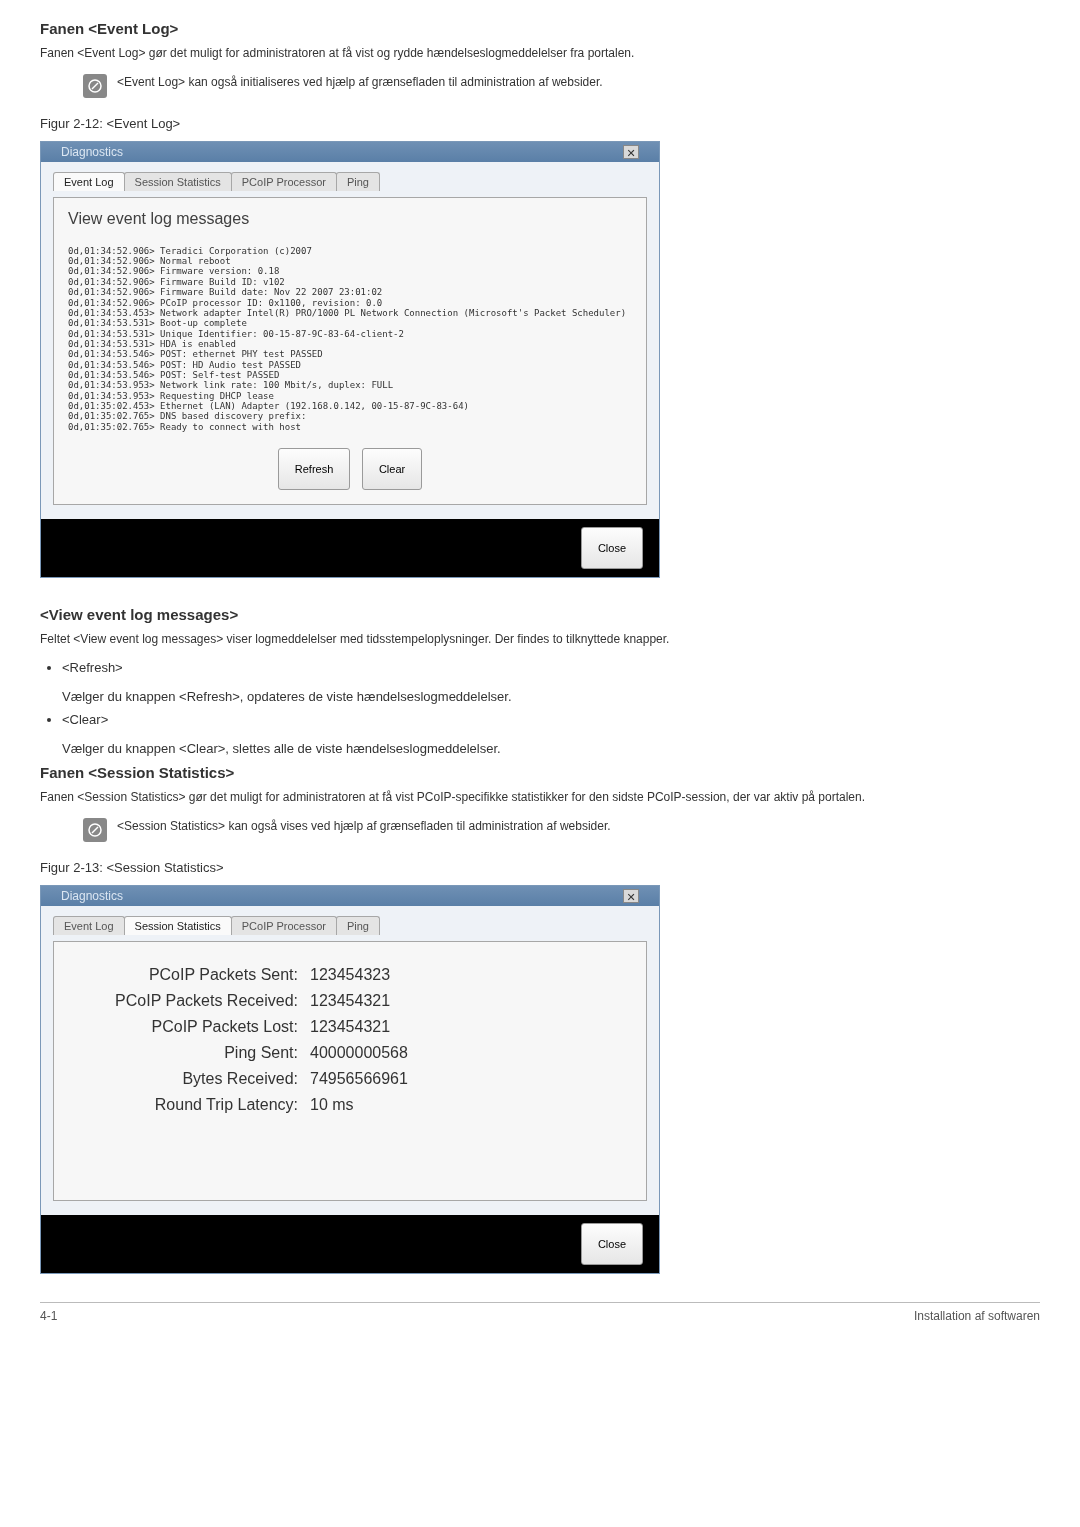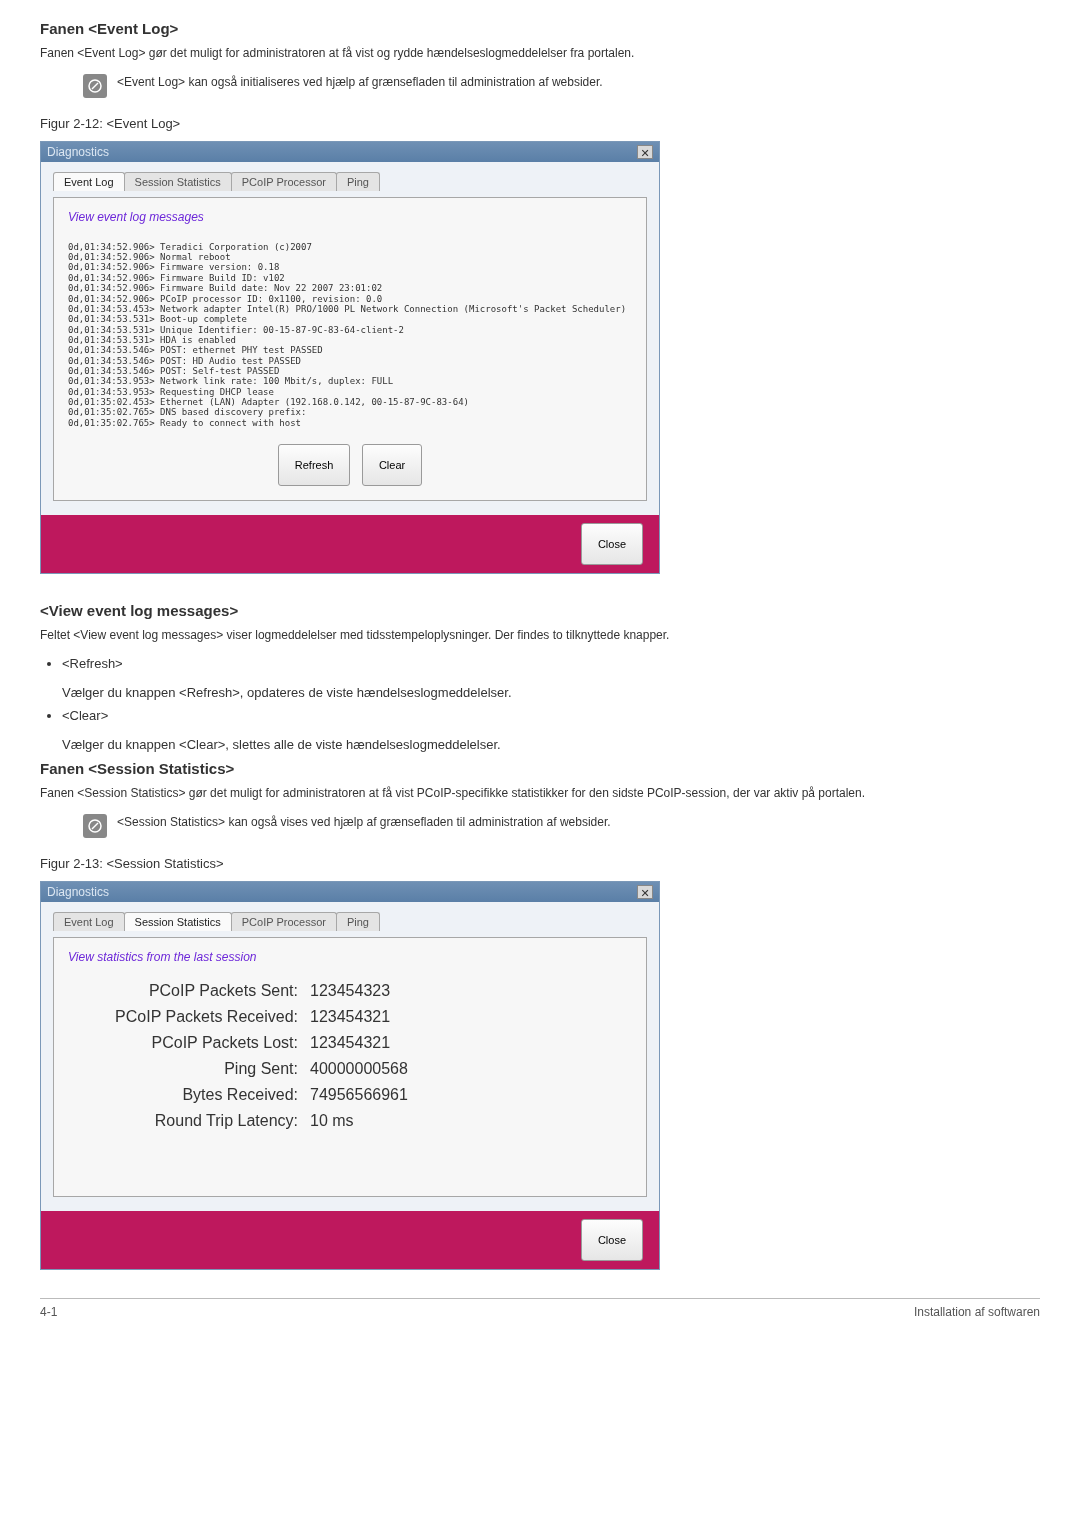--- a/index.html
+++ b/index.html
@@ -52,21 +52,21 @@
   .dialog {
     width: 620px;
     border: 1px solid #7a98b8;
     background: #e9eff5;
     margin-bottom: 28px;
   }
   .dialog .titlebar {
     background: linear-gradient(#6f90b4, #5a7fa7);
     color: #dbe6f2;
     font-size: 12px;
-    padding: 3px 6px;
+    padding: 3px 20px;
     display: flex;
     justify-content: space-between;
     align-items: center;
   }
   .dialog .close-x {
     background: #d9d9d9;
     color: #333;
     width: 16px;
     height: 14px;
     font-size: 11px;
@@ -101,24 +101,23 @@
     position: relative;
     z-index: 2;
   }
   .tab-panel {
     border: 1px solid #a7a7a7;
     background: #f7f7f7;
     padding: 12px 14px 14px 14px;
     min-height: 220px;
   }
   .panel-heading {
-    font-size: 12px;
-    color: #6d28d9;
+    font-size: 16px;
+    color: #404040;
     margin-bottom: 18px;
-    font-style: italic;
   }
   .log-area {
     font-family: "Lucida Console", Monaco, monospace;
     font-size: 9px;
     line-height: 1.15;
     color: #333;
     background: #f7f7f7;
     white-space: pre;
     overflow: hidden;
     margin-bottom: 16px;
@@ -131,21 +130,21 @@
     padding: 14px 16px;
     margin: 0 4px;
     border: 1px solid #9a9a9a;
     background: linear-gradient(#fdfdfd, #e6e6e6);
     border-radius: 3px;
     cursor: pointer;
   }
   .dialog-footer {
     padding: 8px 12px;
     text-align: right;
-    background: #be185d;
+    background: #000000;
     text-decoration: underline;
   }
   
   .stats-grid {
     display: grid;
     grid-template-columns: 200px auto;
     row-gap: 8px;
     column-gap: 12px;
     font-size: 16px;
     color: #333;
@@ -276,21 +275,20 @@
     <span class="close-x">✕</span>
   </div>
   <div class="dialog-body">
     <div class="tabrow">
       <div class="tab">Event Log</div>
       <div class="tab active">Session Statistics</div>
       <div class="tab">PCoIP Processor</div>
       <div class="tab">Ping</div>
     </div>
     <div class="tab-panel" style="min-height:260px">
-      <div class="panel-heading">View statistics from the last session</div>
       <div class="stats-grid">
         <div class="lbl">PCoIP Packets Sent:</div>
         <div>123454323</div>
         <div class="lbl">PCoIP Packets Received:</div>
         <div>123454321</div>
         <div class="lbl">PCoIP Packets Lost:</div>
         <div>123454321</div>
         <div class="lbl">Ping Sent:</div>
         <div>40000000568</div>
         <div class="lbl">Bytes Received:</div>

